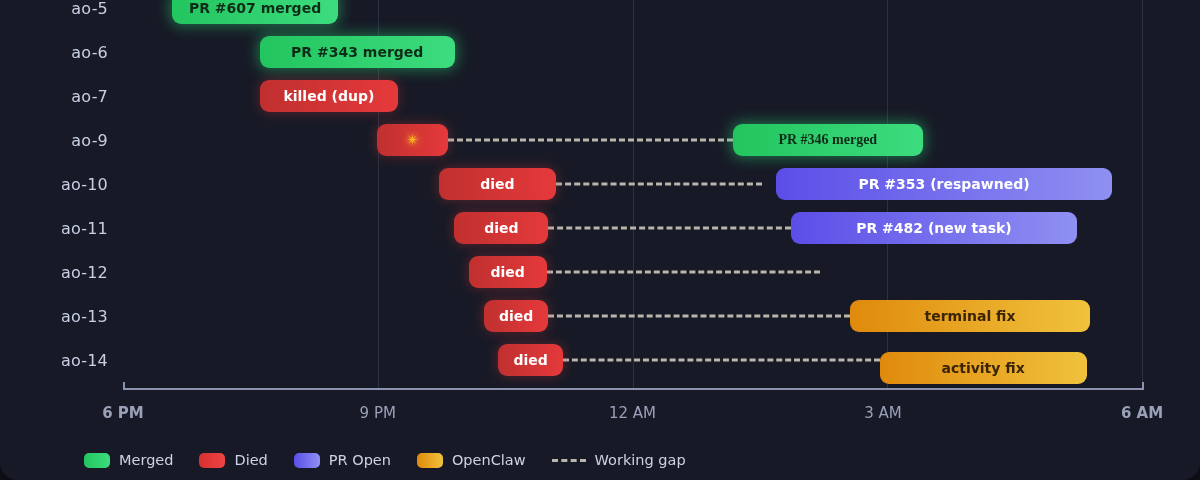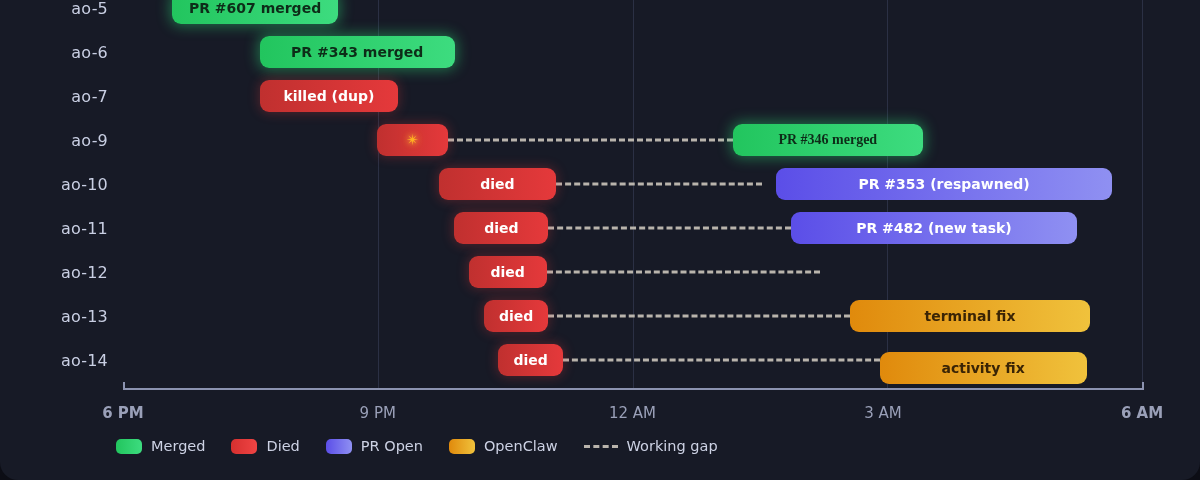--- a/index.html
+++ b/index.html
@@ -75,22 +75,22 @@
   
   .xlabel{
     position:absolute;top:404px;
     color:#9aa0b8;font-size:15px;
     transform:translateX(-50%);
     white-space:nowrap;
   }
   
   #legend{
     position:absolute;left:0;top:438px;width:1200px;height:30px;
-    display:flex;align-items:flex-start;gap:26px;
-    padding-left:116px;box-sizing:border-box;
+    display:flex;align-items:flex-end;gap:26px;
+    padding-left:84px;box-sizing:border-box;
   }
   .legend-item{display:flex;align-items:center;gap:9px;}
   .swatch{width:26px;height:15px;border-radius:5px;display:block;}
   .sw-merged{background:linear-gradient(90deg,#22c55e,#3ddc7f);}
   .sw-died{background:linear-gradient(90deg,#d6302f,#ef4444);}
   .sw-propen{background:linear-gradient(90deg,#5b4ee8,#8f90f2);}
   .sw-working{background:linear-gradient(90deg,#e08a0c,#f0c23c);}
   .sw-gap{
     width:34px;height:0;border-top:3px dashed #b9b4ac;border-radius:0;
   }

